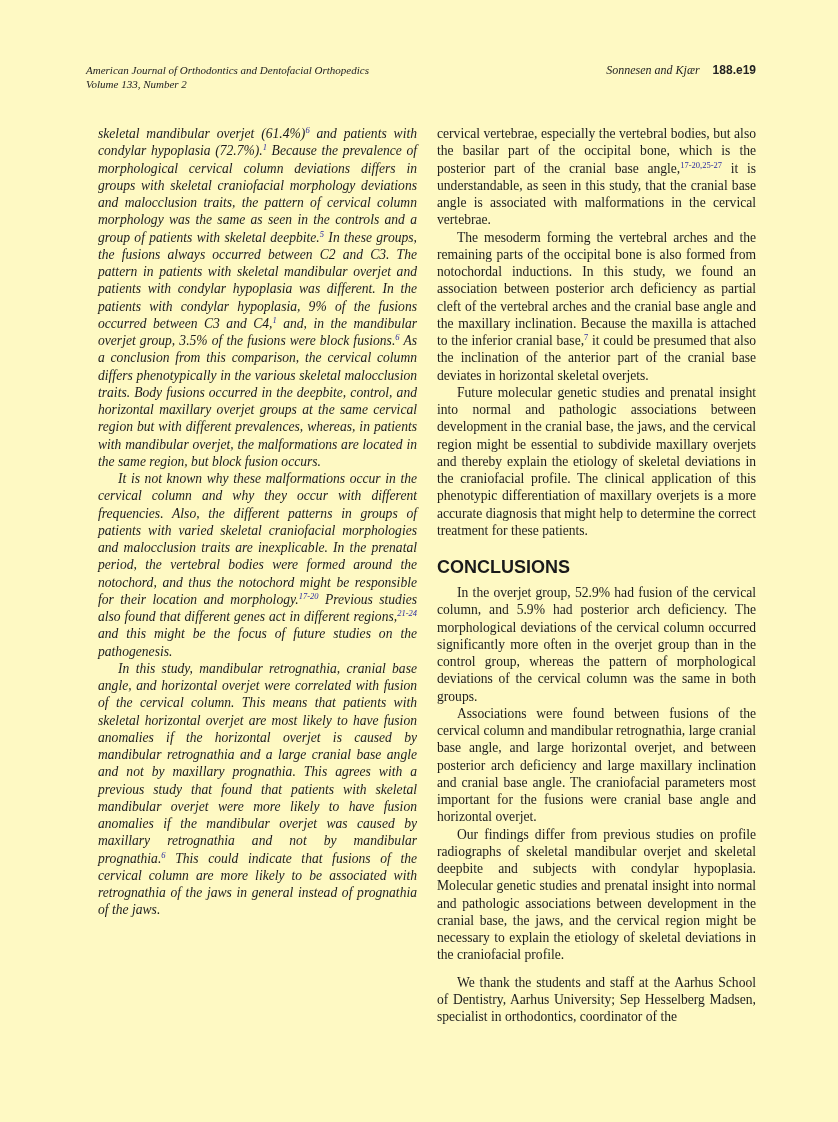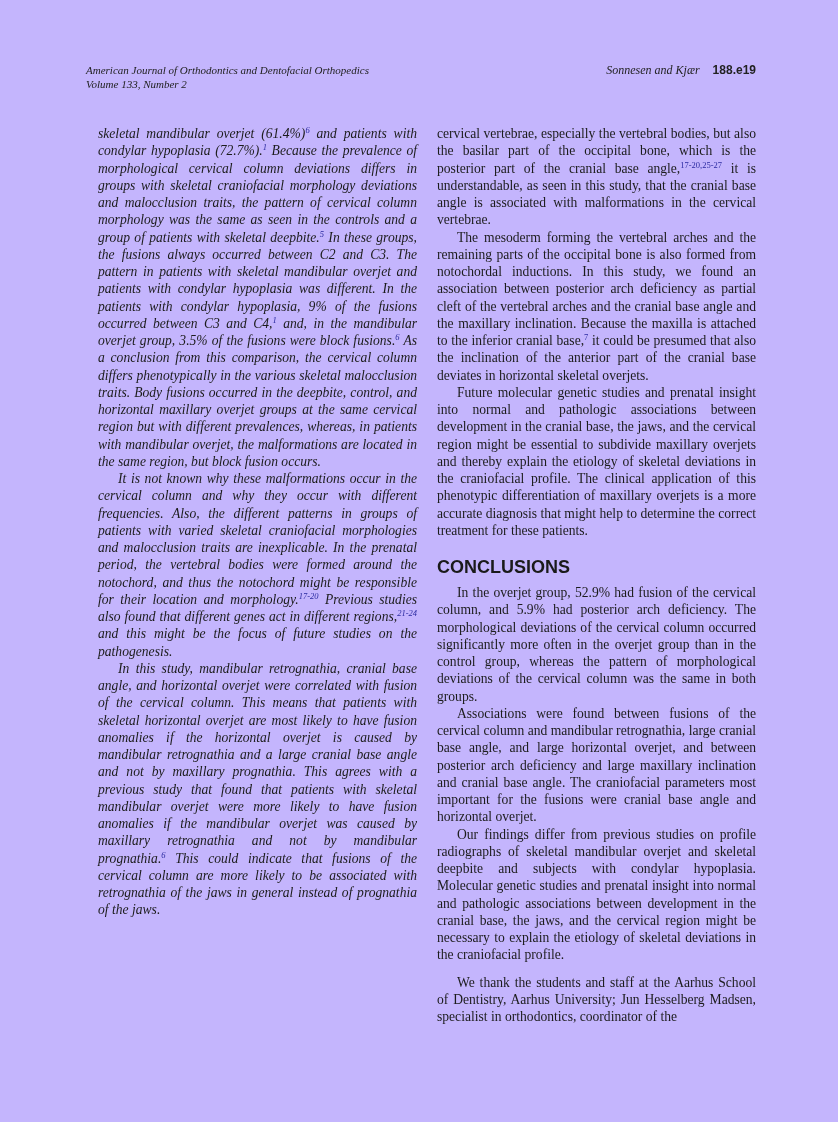--- a/index.html
+++ b/index.html
@@ -1,17 +1,17 @@
 <!DOCTYPE html>
 <html><head>
   <meta charset="utf-8">
   <style>
     html, body { margin: 0; padding: 0; background: #ffffff; }
     body { width: 838px; height: 1122px; position: relative; overflow: hidden; }
-    .page { position: absolute; left: 0; top: 0; width: 838px; height: 1122px; background: #c4b5fd; color: #1a1a1a; }
+    .page { position: absolute; left: 0; top: 0; width: 838px; height: 1122px; background: #fef9c3; color: #1a1a1a; }
     .running-head { position: absolute; top: 63px; left: 86px; right: 82px; height: 34px; }
     .rh-left { position: absolute; left: 0; top: 0; font-family: "Liberation Serif", serif; font-style: italic; font-size: 11px; line-height: 14px; color: #222; }
     .rh-right { position: absolute; right: 0; top: 0; font-family: "Liberation Serif", serif; font-style: italic; font-size: 12px; line-height: 14px; color: #222; white-space: nowrap; }
     .rh-right .pg { font-family: "Liberation Sans", sans-serif; font-style: normal; font-weight: bold; font-size: 12px; margin-left: 13px; color: #222; }
     .col { position: absolute; top: 125px; width: 319px; font-family: "Liberation Serif", serif; font-size: 13.6px; line-height: 17.25px; color: #1c1c1c; text-align: justify; hyphens: manual; }
     .col-left { left: 98px; font-style: italic; }
     .col-right { left: 437px; }
     .col p { margin: 0; }
     .col p.indent { text-indent: 20px; }
     sup.ref { font-size: 8.5px; line-height: 0; vertical-align: 5px; color: #2a2aa0; }
@@ -51,16 +51,16 @@
     <p class="indent"><span>Future molecular genetic studies and prenatal insight into normal and pathologic associations between development in the cranial base, the jaws, and the cervical region might be essential to subdivide maxillary overjets and thereby explain the etiology of skeletal deviations in the craniofacial profile. The clinical application of this phenotypic differentiation of maxillary overjets is a more accurate diagnosis that might help to determine the correct treatment for these patients.</span></p>
 
     <h3 class="section" style="margin-top:20px;">CONCLUSIONS</h3>
 
     <p class="indent"><span>In the overjet group, 52.9% had fusion of the cervical column, and 5.9% had posterior arch deficiency. The morphological deviations of the cervical column occurred significantly more often in the overjet group than in the control group, whereas the pattern of morphological deviations of the cervical column was the same in both groups.</span></p>
 
     <p class="indent"><span>Associations were found between fusions of the cervical column and mandibular retrognathia, large cranial base angle, and large horizontal overjet, and between posterior arch deficiency and large maxillary inclination and cranial base angle. The craniofacial parameters most important for the fusions were cranial base angle and horizontal overjet.</span></p>
 
     <p class="indent"><span>Our findings differ from previous studies on profile radiographs of skeletal mandibular overjet and skeletal deepbite and subjects with condylar hypoplasia. Molecular genetic studies and prenatal insight into normal and pathologic associations between development in the cranial base, the jaws, and the cervical region might be necessary to explain the etiology of skeletal deviations in the craniofacial profile.</span></p>
 
-    <p class="indent ack"><span>We thank the students and staff at the Aarhus School of Dentistry, Aarhus University; Jun Hesselberg Madsen, specialist in orthodontics, coordinator of the</span></p>
+    <p class="indent ack"><span>We thank the students and staff at the Aarhus School of Dentistry, Aarhus University; Sep Hesselberg Madsen, specialist in orthodontics, coordinator of the</span></p>
   </div>
 
 </div>
 
 </body></html>

